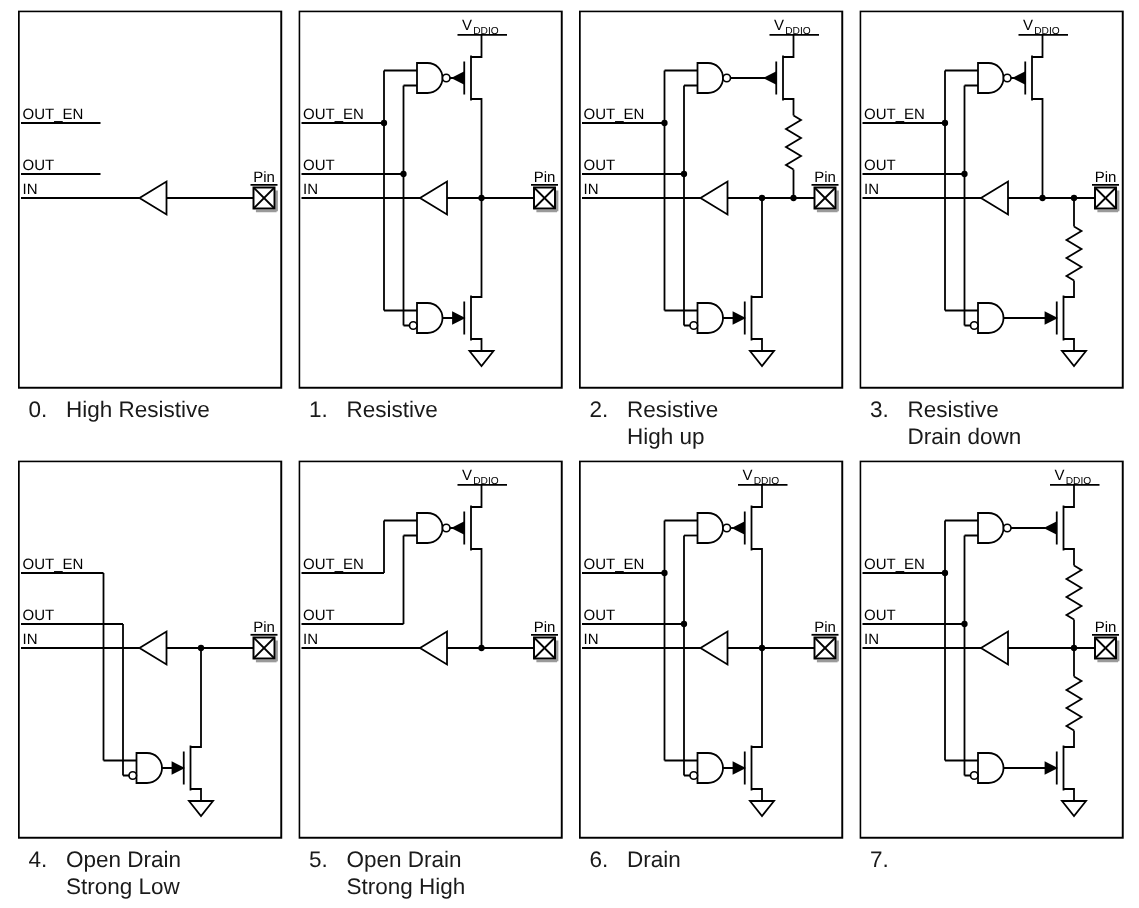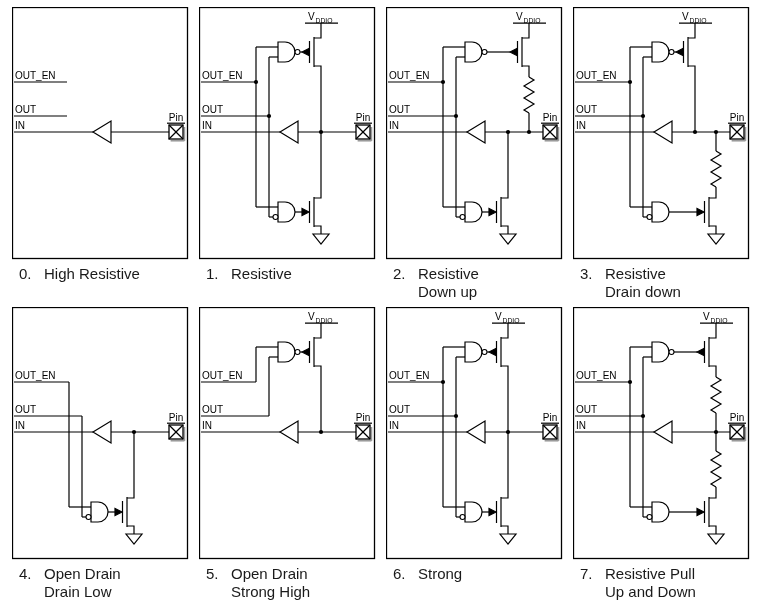--- a/index.html
+++ b/index.html
@@ -150,21 +150,21 @@
           <polyline points="115,191 122,191 122,125" fill="none" stroke="#000" stroke-width="1.2"></polyline>
           <polyline points="115,219 122,219 122,227" fill="none" stroke="#000" stroke-width="1.2"></polyline>
           <polygon points="114,227 130,227 122,237" fill="#fff" stroke="#000" stroke-width="1.2"></polygon>
           <circle cx="143" cy="125" r="2.1" fill="#000" stroke="none" stroke-width="1.1"></circle>
           <circle cx="122" cy="125" r="2.1" fill="#000" stroke="none" stroke-width="1.1"></circle>
         </svg>
     <div class="caption">
       <span class="cap-num">2.</span>
       <span class="cap-txt">
         <span class="l">Resistive</span>
-        <span class="l">Down up</span>
+        <span class="l">High up</span>
       </span>
     </div>
   </div>
   <div class="cell">
     <svg class="circuit-svg" width="182" height="254" viewBox="0 0 182 254">
           <rect x="0.5" y="0.5" width="175" height="251" fill="none" stroke="#000" stroke-width="1.3"></rect>
           <text x="3" y="72" font-size="10">OUT_EN</text>
           <text x="3" y="106" font-size="10">OUT</text>
           <text x="3" y="122" font-size="10">IN</text>
           <line x1="2" y1="75" x2="57" y2="75" stroke="#000" stroke-width="1.2"></line>
@@ -250,21 +250,21 @@
           <line x1="115" y1="190" x2="115" y2="220" stroke="#000" stroke-width="1.2"></line>
           <polyline points="115,191 122,191 122,125" fill="none" stroke="#000" stroke-width="1.2"></polyline>
           <polyline points="115,219 122,219 122,227" fill="none" stroke="#000" stroke-width="1.2"></polyline>
           <polygon points="114,227 130,227 122,237" fill="#fff" stroke="#000" stroke-width="1.2"></polygon>
           <circle cx="122" cy="125" r="2.1" fill="#000" stroke="none" stroke-width="1.1"></circle>
         </svg>
     <div class="caption">
       <span class="cap-num">4.</span>
       <span class="cap-txt">
         <span class="l">Open Drain</span>
-        <span class="l">Drain Low</span>
+        <span class="l">Strong Low</span>
       </span>
     </div>
   </div>
   <div class="cell">
     <svg class="circuit-svg" width="182" height="254" viewBox="0 0 182 254">
           <rect x="0.5" y="0.5" width="175" height="251" fill="none" stroke="#000" stroke-width="1.3"></rect>
           <text x="3" y="72" font-size="10">OUT_EN</text>
           <text x="3" y="106" font-size="10">OUT</text>
           <text x="3" y="122" font-size="10">IN</text>
           <line x1="2" y1="75" x2="57" y2="75" stroke="#000" stroke-width="1.2"></line>
@@ -348,21 +348,21 @@
           <line x1="110.5" y1="194" x2="110.5" y2="216" stroke="#000" stroke-width="1.2"></line>
           <line x1="115" y1="190" x2="115" y2="220" stroke="#000" stroke-width="1.2"></line>
           <polyline points="115,191 122,191 122,125" fill="none" stroke="#000" stroke-width="1.2"></polyline>
           <polyline points="115,219 122,219 122,227" fill="none" stroke="#000" stroke-width="1.2"></polyline>
           <polygon points="114,227 130,227 122,237" fill="#fff" stroke="#000" stroke-width="1.2"></polygon>
           <circle cx="122" cy="125" r="2.1" fill="#000" stroke="none" stroke-width="1.1"></circle>
         </svg>
     <div class="caption">
       <span class="cap-num">6.</span>
       <span class="cap-txt">
-        <span class="l">Strong</span>
+        <span class="l">Drain</span>
         <span class="l"></span>
       </span>
     </div>
   </div>
   <div class="cell">
     <svg class="circuit-svg" width="182" height="254" viewBox="0 0 182 254">
           <rect x="0.5" y="0.5" width="175" height="251" fill="none" stroke="#000" stroke-width="1.3"></rect>
           <text x="3" y="72" font-size="10">OUT_EN</text>
           <text x="3" y="106" font-size="10">OUT</text>
           <text x="3" y="122" font-size="10">IN</text>
@@ -407,20 +407,16 @@
           <line x1="136" y1="190" x2="136" y2="220" stroke="#000" stroke-width="1.2"></line>
           <polyline points="136,191 143,191 143,180" fill="none" stroke="#000" stroke-width="1.2"></polyline>
           <polyline points="136,219 143,219 143,227" fill="none" stroke="#000" stroke-width="1.2"></polyline>
           <polyline points="143,144 148,147 138,153 148,159 138,165 148,171 138,177 143,180" fill="none" stroke="#000" stroke-width="1.2"></polyline>
           <line x1="143" y1="125" x2="143" y2="144" stroke="#000" stroke-width="1.2"></line>
           <polygon points="135,227 151,227 143,237" fill="#fff" stroke="#000" stroke-width="1.2"></polygon>
           <circle cx="143" cy="125" r="2.1" fill="#000" stroke="none" stroke-width="1.1"></circle>
         </svg>
     <div class="caption">
       <span class="cap-num">7.</span>
-      <span class="cap-txt">
-        <span class="l">Resistive Pull</span>
-        <span class="l">Up and Down</span>
-      </span>
     </div>
   </div>
     </div>
 </div>
 
 </body></html>

